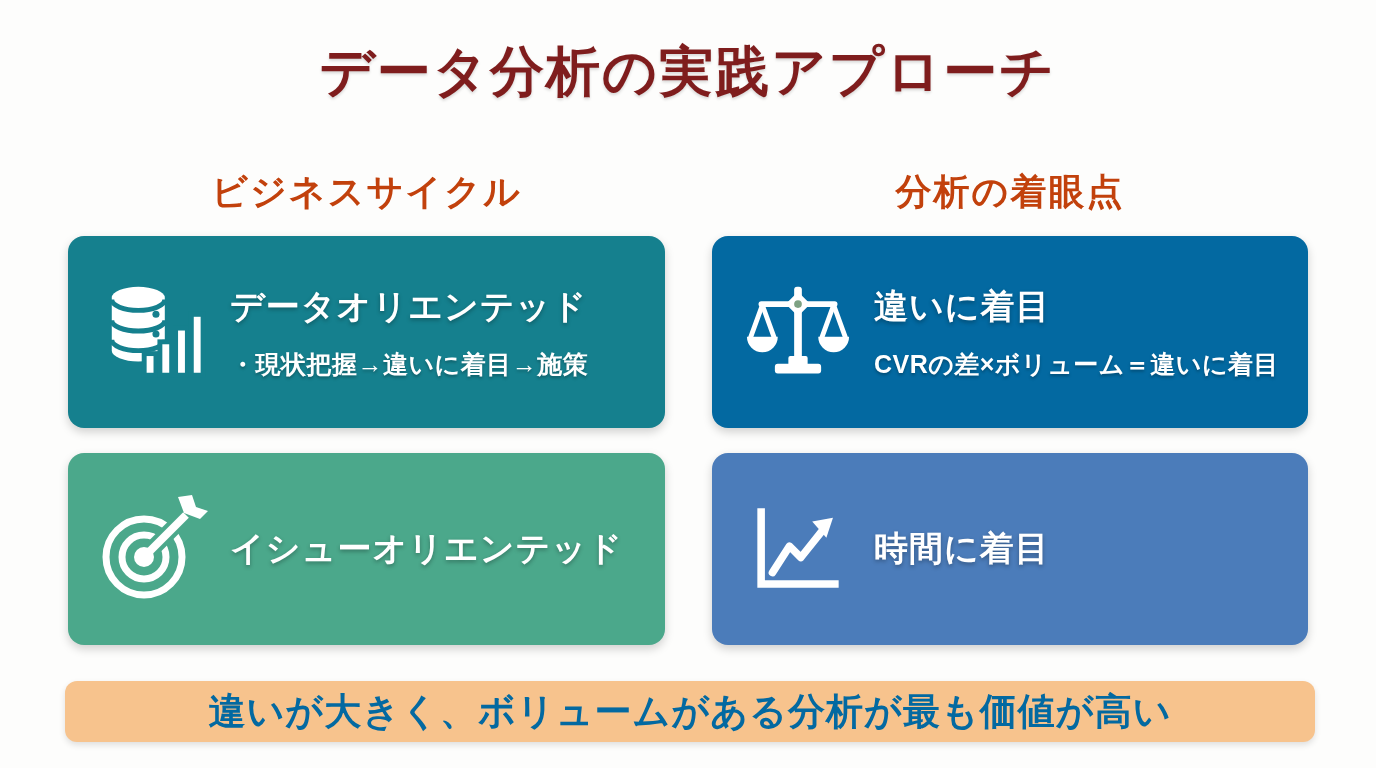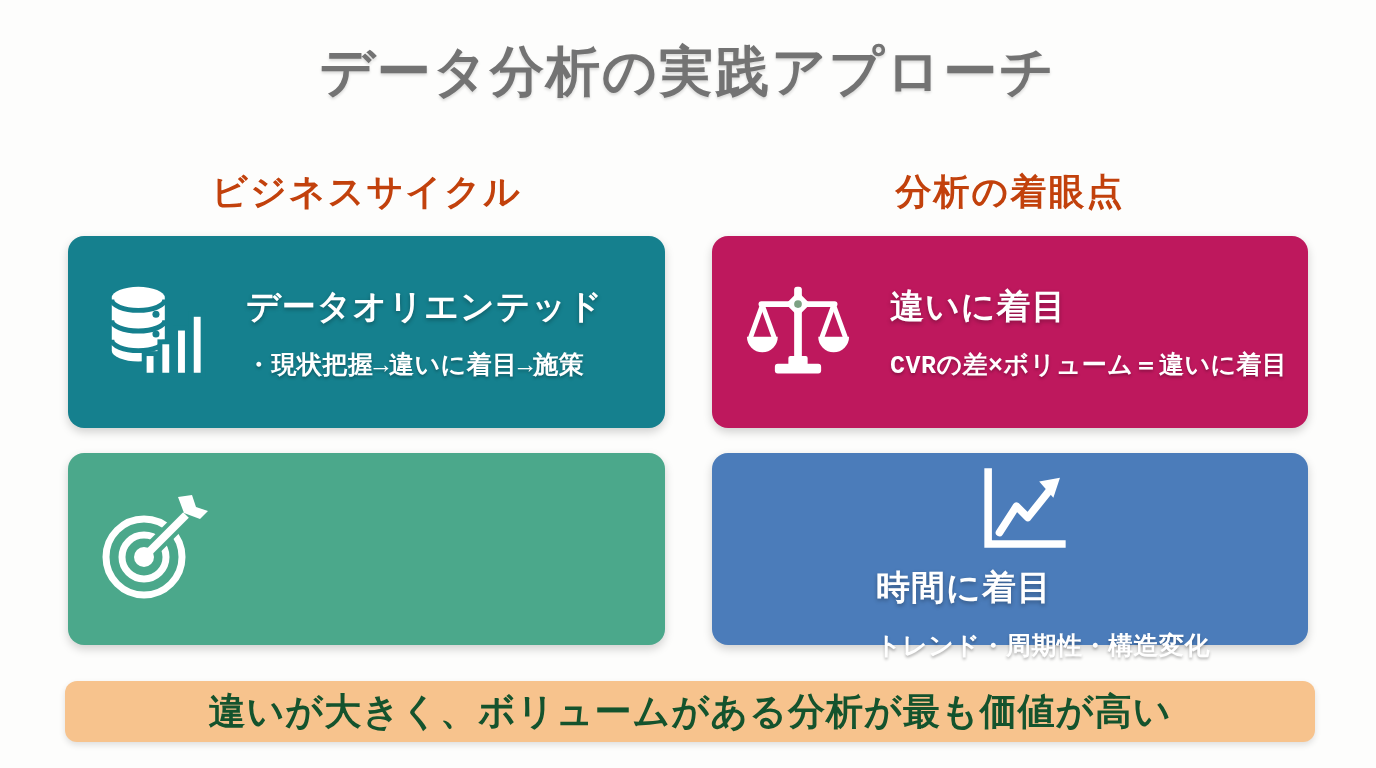--- a/index.html
+++ b/index.html
@@ -15,21 +15,21 @@
     overflow: hidden;
   }
   .slide-title {
     position: absolute;
     top: 36px;
     left: 0;
     width: 100%;
     text-align: center;
     font-size: 54px;
     font-weight: 800;
-    color: #737373;
+    color: #7f1d1d;
     letter-spacing: 2px;
     text-shadow: 0 2px 3px rgba(0,0,0,0.15);
   }
   .col-header {
     position: absolute;
     top: 168px;
     text-align: center;
     font-size: 36px;
     font-weight: 800;
     color: #c2410c;
@@ -56,21 +56,21 @@
 
   .card .icon-box {
     flex: 0 0 112px;
     width: 112px;
     height: 130px;
     display: flex;
     align-items: center;
     justify-content: center;
   }
   .card .icon-box svg { display: block; }
-  .card .texts { margin-left: 36px; font-family: Liberation Mono, monospace; }
+  .card .texts { margin-left: 20px; }
   .card-title {
     font-size: 34px;
     font-weight: 800;
     letter-spacing: 1px;
     text-shadow: 0 2px 4px rgba(0,0,0,0.3);
     white-space: nowrap;
   }
   .card-sub {
     font-size: 25px;
     font-weight: 700;
@@ -88,21 +88,21 @@
     height: 61px;
     border-radius: 12px;
     display: flex;
     align-items: center;
     justify-content: center;
     box-shadow: 0 3px 6px rgba(0,0,0,0.12);
   }
   .banner-text {
     font-size: 37px;
     font-weight: 800;
-    color: #14532d;
+    color: #0369a1;
     letter-spacing: 1px;
     white-space: nowrap;
   }
 </style>
 </head>
 <body>
 
 <div class="slide-title">データ分析の実践アプローチ</div>
 
 <div class="col-header left">ビジネスサイクル</div>
@@ -124,21 +124,21 @@
         <rect x="93" y="38" width="12" height="62"></rect>
       </g>
     </svg>
   </div>
   <div class="texts">
     <div class="card-title">データオリエンテッド</div>
     <div class="card-sub">・現状把握→違いに着目→施策</div>
   </div>
 </div>
 
-<div class="card pos-tr" style="background: #be185d;">
+<div class="card pos-tr" style="background: #0369a1;">
   <div class="icon-box">
     <svg width="106" height="106" viewBox="0 0 110 110" aria-hidden="true">
       <rect x="51" y="8" width="8" height="78" rx="3" fill="#ffffff"></rect>
       <rect x="14" y="23" width="82" height="6" rx="3" fill="#ffffff"></rect>
       <rect x="46" y="17" width="18" height="18" transform="rotate(45 55 26)" fill="#ffffff"></rect>
       <circle cx="55" cy="26" r="4" fill="#7da183"></circle>
       <g stroke="#ffffff" stroke-width="5" fill="none" stroke-linecap="round">
         <path d="M18 27 L6 60"></path>
         <path d="M18 27 L30 60"></path>
         <path d="M92 27 L80 60"></path>
@@ -161,32 +161,32 @@
     <svg width="112" height="112" viewBox="0 0 112 112" aria-hidden="true">
       <circle cx="46" cy="64" r="38" stroke="#ffffff" stroke-width="7" fill="none"></circle>
       <circle cx="46" cy="64" r="22" stroke="#ffffff" stroke-width="7" fill="none"></circle>
       <line x1="46" y1="64" x2="88" y2="22" stroke="#4ba88b" stroke-width="16"></line>
       <circle cx="46" cy="64" r="10" fill="#ffffff"></circle>
       <line x1="46" y1="64" x2="88" y2="22" stroke="#ffffff" stroke-width="8"></line>
       <path d="M80 4 L86 20 L102 26 L110 18 L98 14 L94 2 Z" fill="#ffffff"></path>
     </svg>
   </div>
   <div class="texts">
+    <div class="card-title">イシューオリエンテッド</div>
   </div>
 </div>
 
-<div class="card pos-br" style="background: rgb(75, 124, 186); flex-direction: column;">
+<div class="card pos-br" style="background: rgb(75, 124, 186);">
   <div class="icon-box">
     <svg width="104" height="104" viewBox="0 0 110 110" aria-hidden="true">
       <path d="M16 12 V92 H98" stroke="#ffffff" stroke-width="8" fill="none"></path>
       <path d="M28 80 L46 52 L58 64 L82 34" stroke="#ffffff" stroke-width="8" fill="none" stroke-linecap="round" stroke-linejoin="round"></path>
       <path d="M92 22 L70 26 L85 43 Z" fill="#ffffff"></path>
     </svg>
   </div>
   <div class="texts">
     <div class="card-title">時間に着目</div>
-    <div class="card-sub">トレンド・周期性・構造変化</div>
   </div>
 </div>
 
 <div class="banner" style="background: rgb(247, 195, 141);">
   <div class="banner-text">違いが大きく、ボリュームがある分析が最も価値が高い</div>
 </div>
 
 </body></html>

